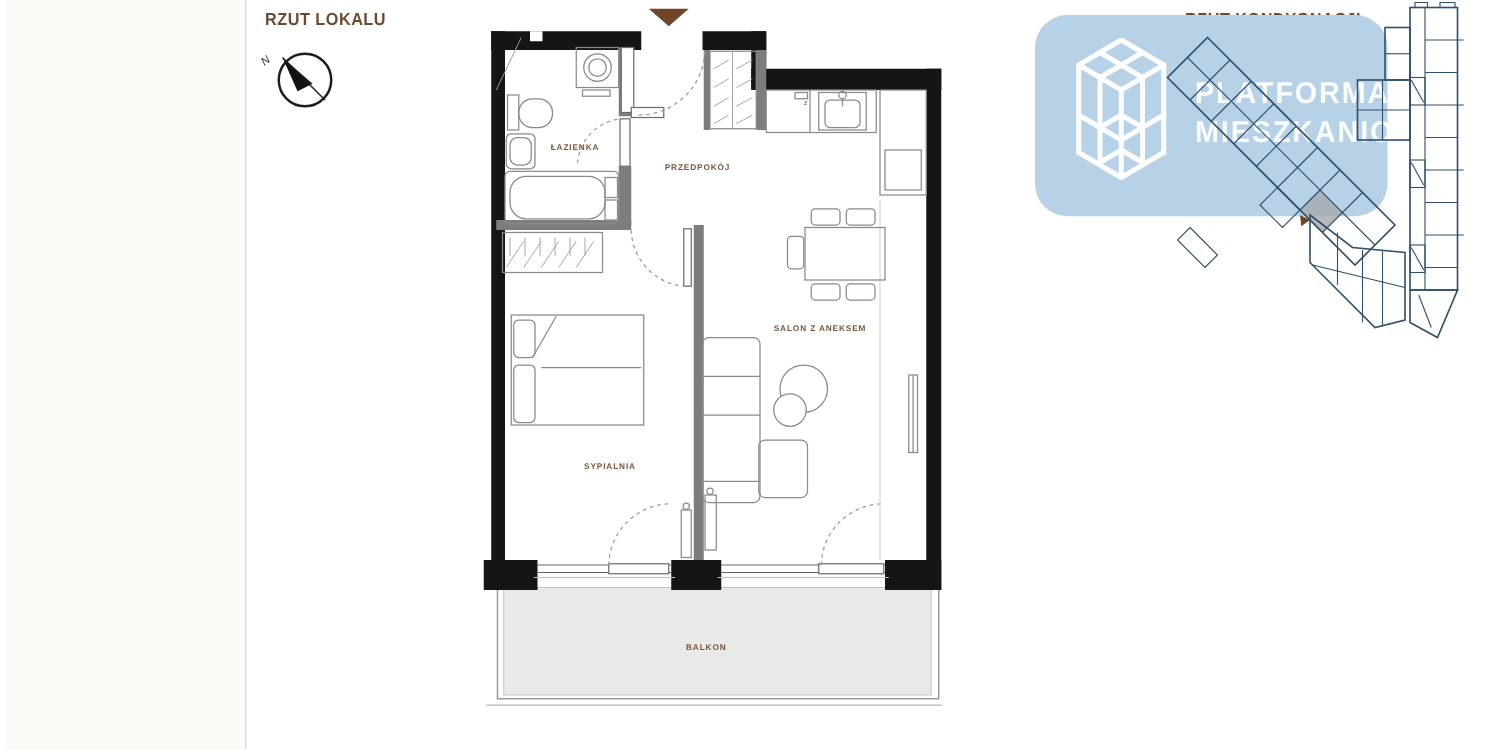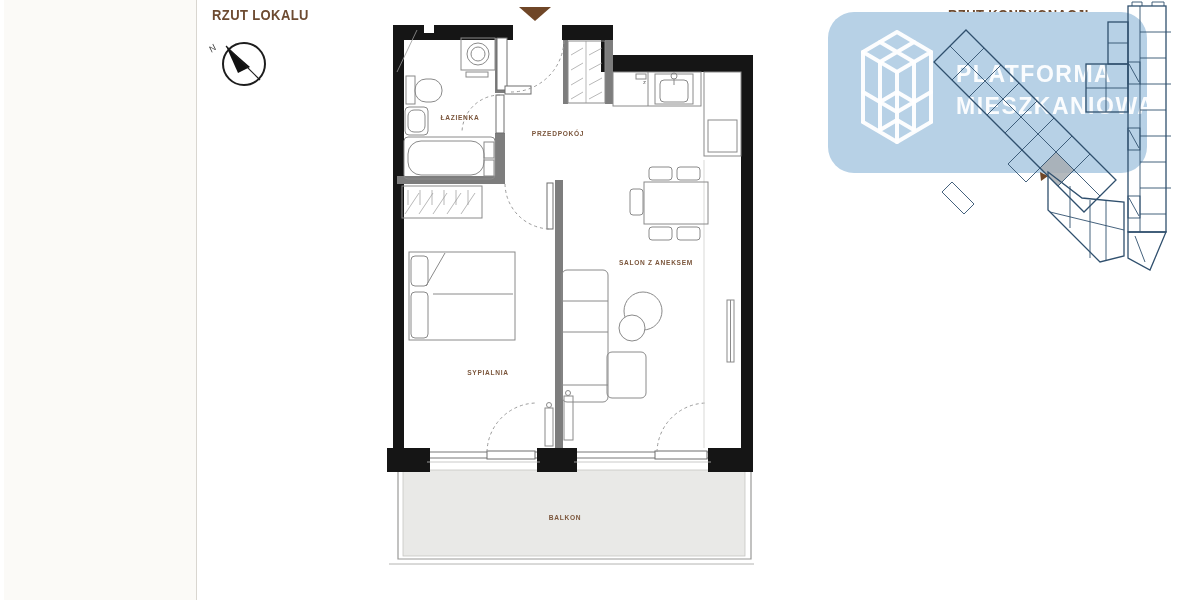--- a/index.html
+++ b/index.html
@@ -36,21 +36,21 @@
     font-size:6.6px;font-weight:700;letter-spacing:.7px;text-anchor:middle;
   }
   .balcony-fill{fill:var(--balcony_fill);stroke:#c6c6c4;stroke-width:.8;}
   .balcony-line{stroke:#9a9a98;stroke-width:1.2;fill:none;}
   .slab{stroke:#b4b4b2;stroke-width:1;fill:none;}
   .tri{fill:var(--entrance_brown);}
   .storey{stroke:var(--storey_line_blue);fill:none;stroke-width:1.3;stroke-linejoin:miter;}
   .storey-thin{stroke:var(--storey_line_blue);fill:none;stroke-width:.9;}
   .unit-hl{fill:var(--unit_highlight_grey);opacity:.85;stroke:none;}
   .watermark{
-    position:absolute;left:828px;top:12px;width:319px;height:161px;
+    position:absolute;left:828px;top:12px;width:282px;height:161px;
     background:var(--watermark_blue);border-radius:26px;
   }
   .wm-text{
     position:absolute;left:128px;top:46px;
     color:rgba(255,255,255,.93);font-weight:700;font-size:23px;line-height:30px;
     letter-spacing:1.5px;white-space:nowrap;transform:scaleY(1.05);transform-origin:top left;
   }
   .logo-svg{left:30px;top:18px;}
   .logo-line{stroke:rgba(255,255,255,.95);stroke-width:4;fill:none;stroke-linejoin:round;stroke-linecap:round;}
   .compass-line{stroke:#1d1d1d;fill:none;}

